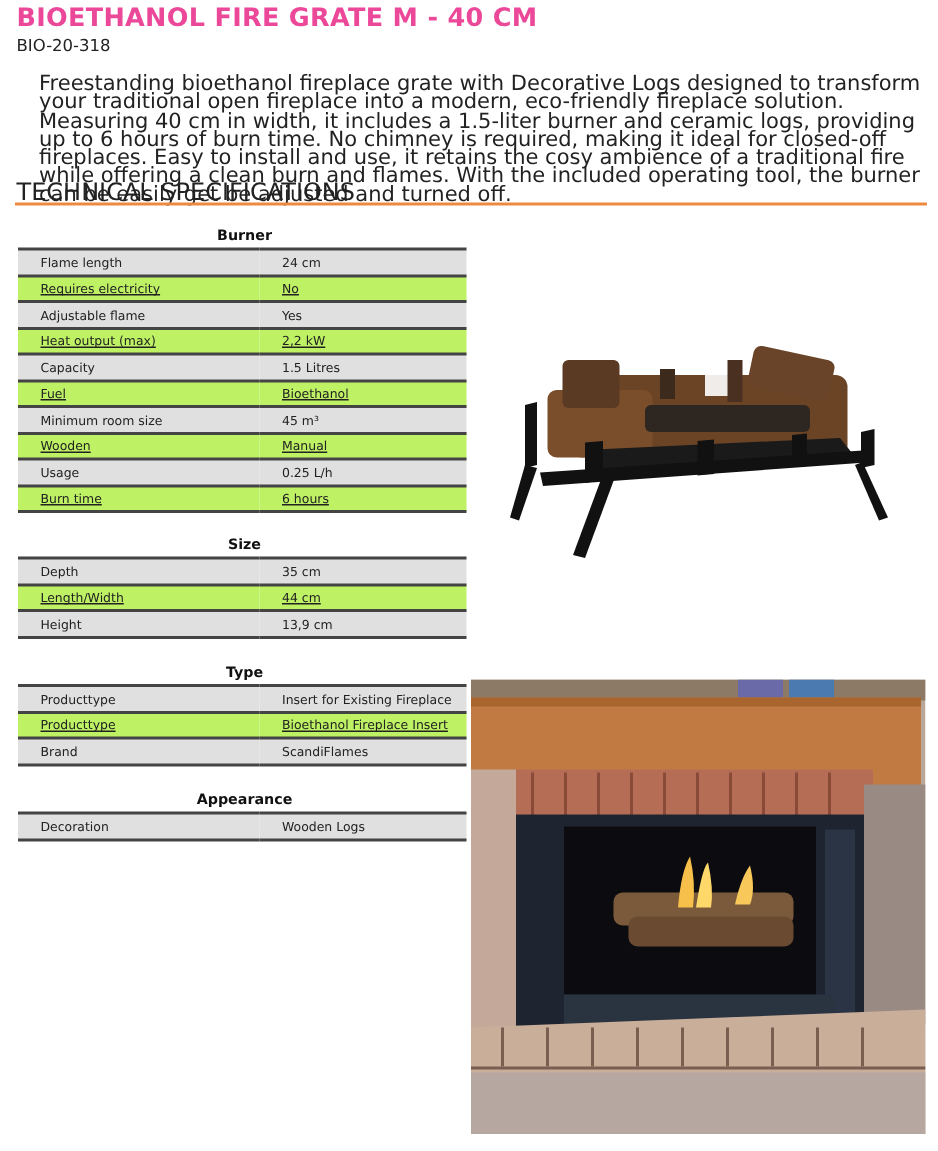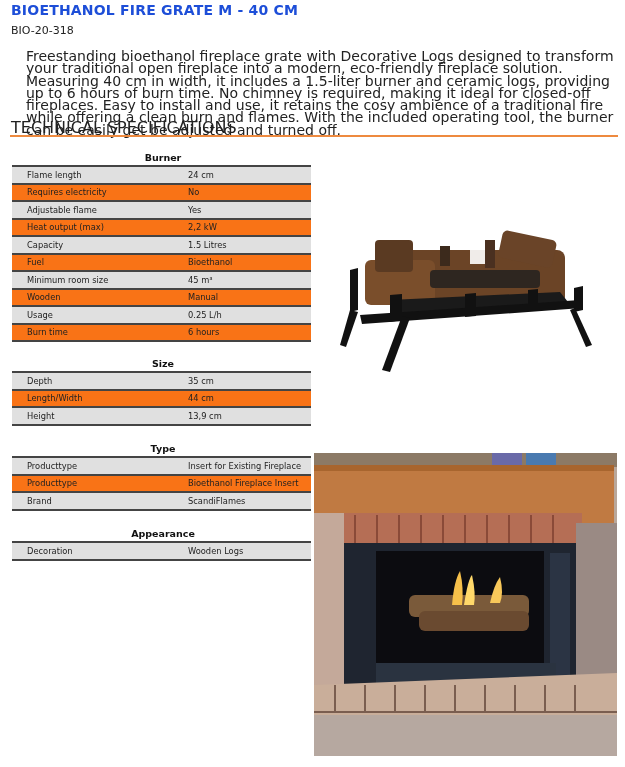--- a/index.html
+++ b/index.html
@@ -2,21 +2,21 @@
 <html><head>
 <meta charset="utf-8">
 <style>
   html, body { margin: 0; padding: 0; background: #ffffff; }
   body {
     width: 625px; height: 767px; position: relative; overflow: hidden;
     font-family: "DejaVu Sans", sans-serif; color: #222;
   }
   .title {
     position: absolute; left: 11px; top: 2px;
-    font-size: 14px; font-weight: bold; color: #1d4ed8; letter-spacing: 0.2px;
+    font-size: 17px; font-weight: bold; color: #ec4899; letter-spacing: 0.2px;
     white-space: nowrap;
   }
   .sku {
     position: absolute; left: 11px; top: 24px;
     font-size: 11px; color: #222;
   }
   .desc {
     position: absolute; left: 26px; top: 50px; width: 600px;
     font-size: 14px; line-height: 12.3px; color: #222;
   }
@@ -33,21 +33,21 @@
     font-size: 9.5px; font-weight: bold; color: #111;
     padding-left: 3px; height: 15px; line-height: 15px; text-align: center;
   }
   table { border-collapse: collapse; width: 299px; border-top: 2px solid #444; }
   td {
     font-size: 8.3px; color: #222; height: 15.5px; padding: 0 0 0 15px;
     border-bottom: 2px solid #444; vertical-align: middle;
   }
   td.lbl { width: 146px; }
   tr.odd td { background: #e0e0e0; }
-  tr.even td { background: #f97316; }
+  tr.even td { background: #bef264; text-decoration: underline; }
   .img-grate { position: absolute; left: 330px; top: 220px; width: 275px; height: 160px; }
   .img-fireplace { position: absolute; left: 314px; top: 453px; width: 303px; height: 303px; overflow: hidden; }
 </style>
 </head>
 <body>
 
 <div class="title">BIOETHANOL FIRE GRATE M - 40 CM</div>
 <div class="sku">BIO-20-318</div>
 <div class="desc">Freestanding bioethanol fireplace grate with Decorative Logs designed to transform your traditional open fireplace into a modern, eco-friendly fireplace solution. Measuring 40 cm in width, it includes a 1.5-liter burner and ceramic logs, providing up to 6 hours of burn time. No chimney is required, making it ideal for closed-off fireplaces. Easy to install and use, it retains the cosy ambience of a traditional fire while offering a clean burn and flames. With the included operating tool, the burner can be easily get be adjusted and turned off.</div>
 

